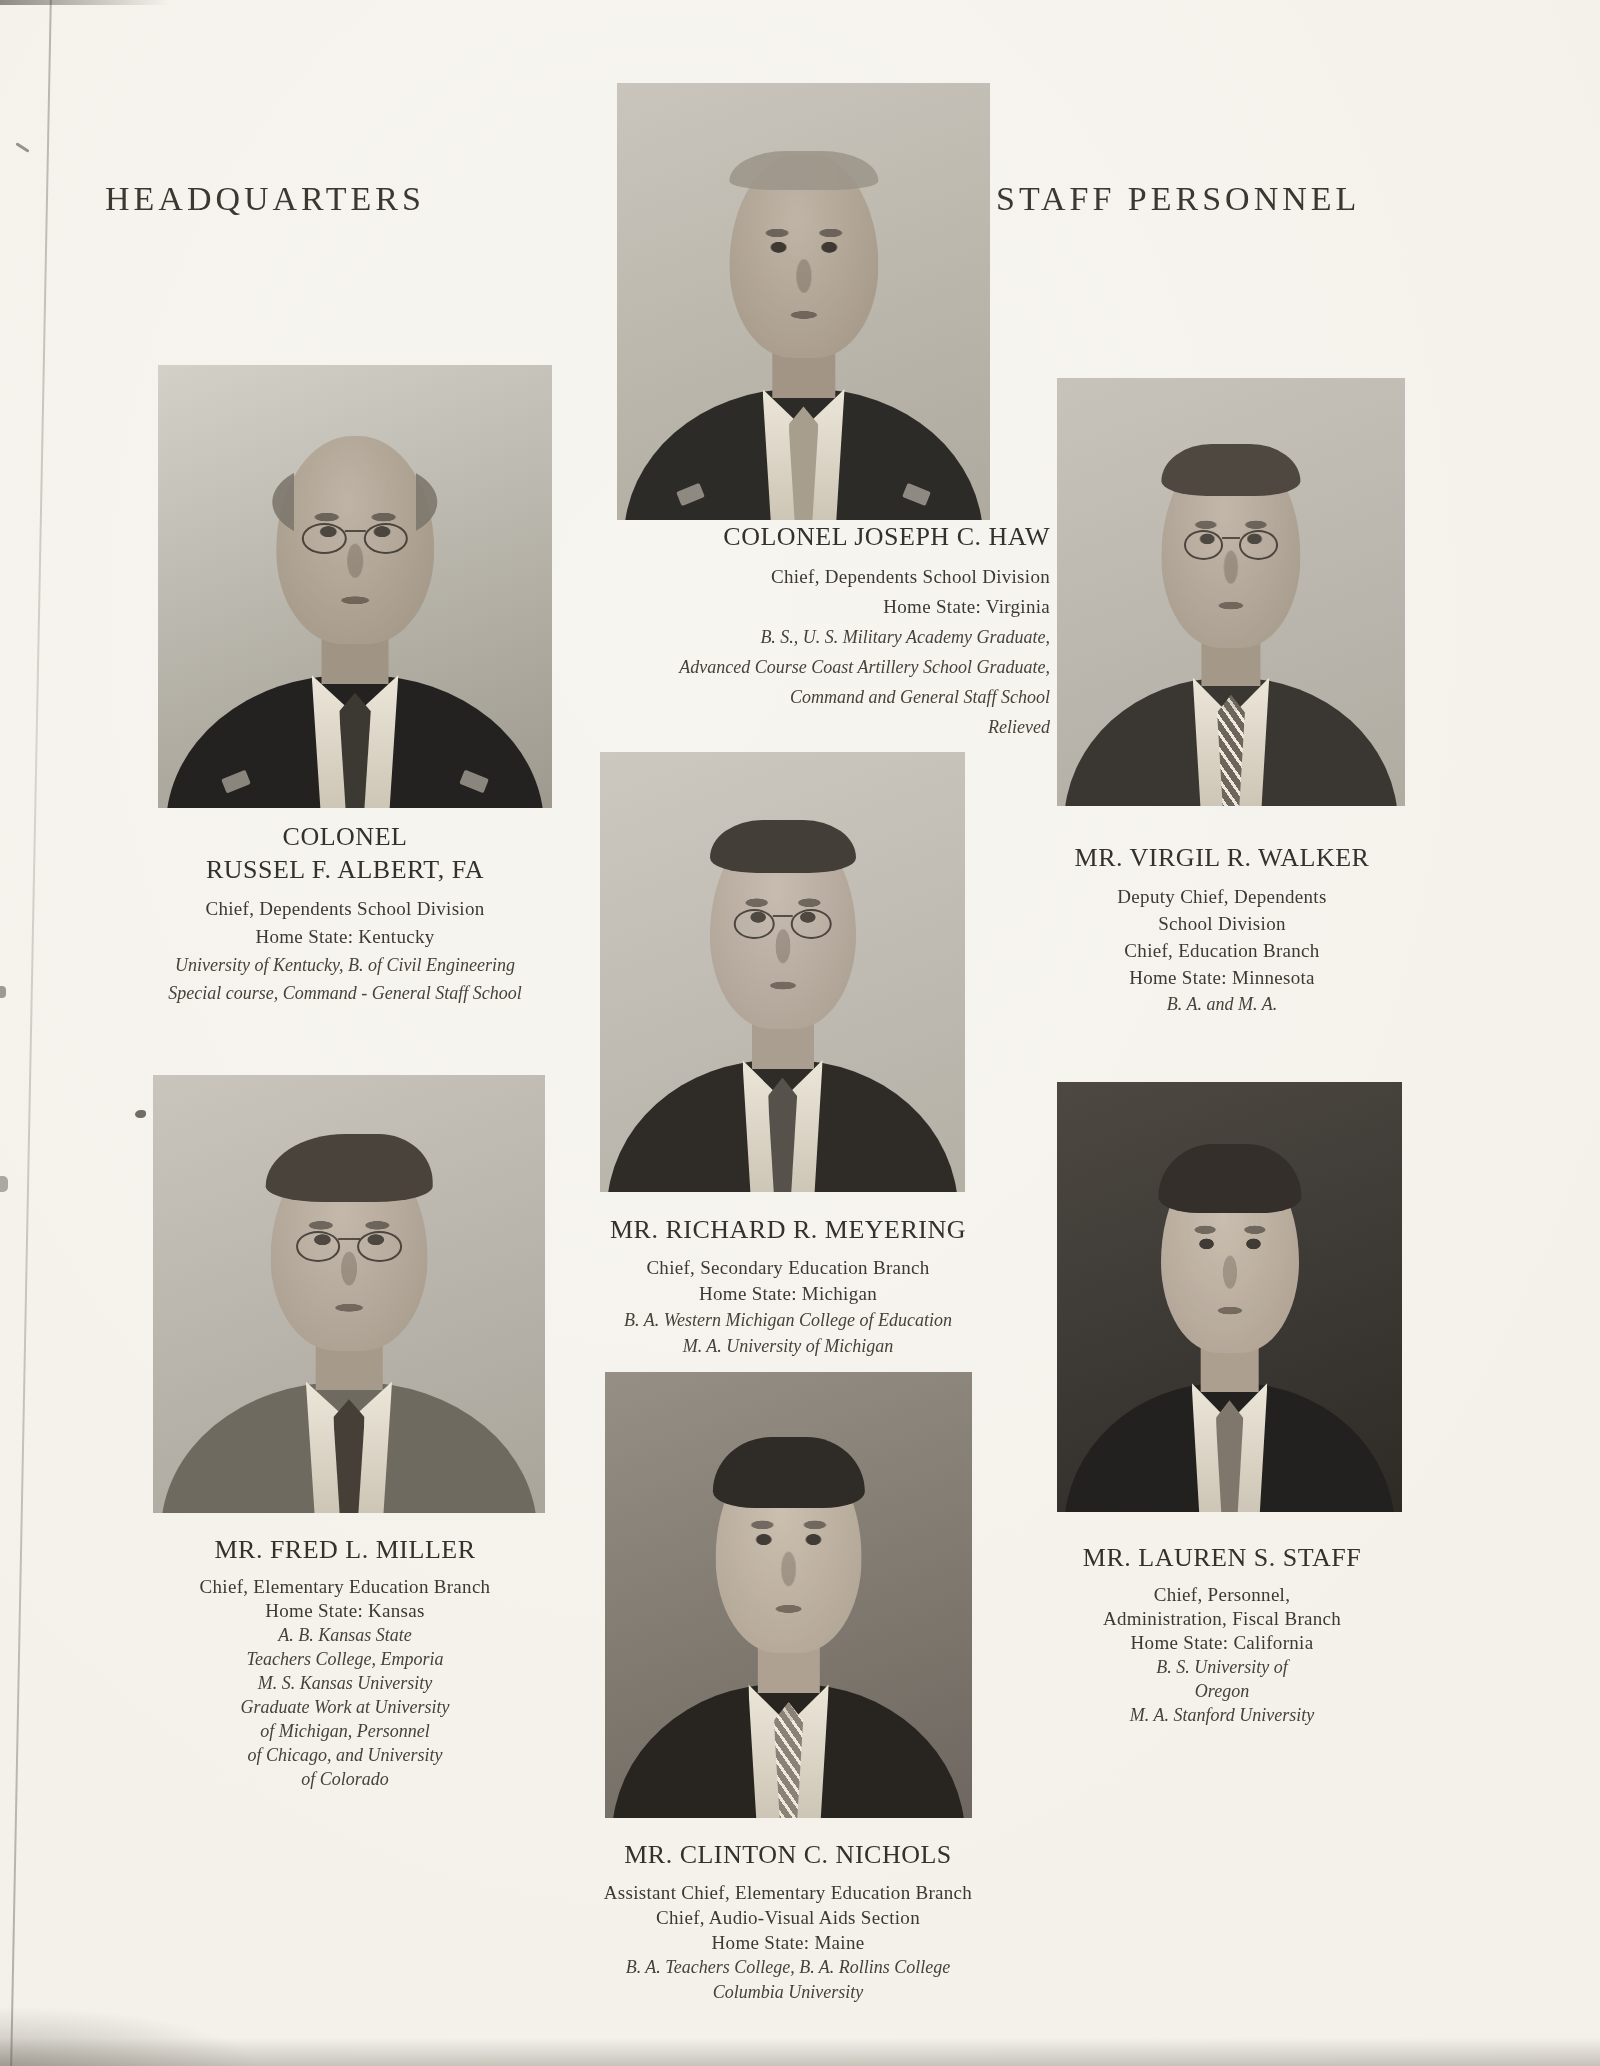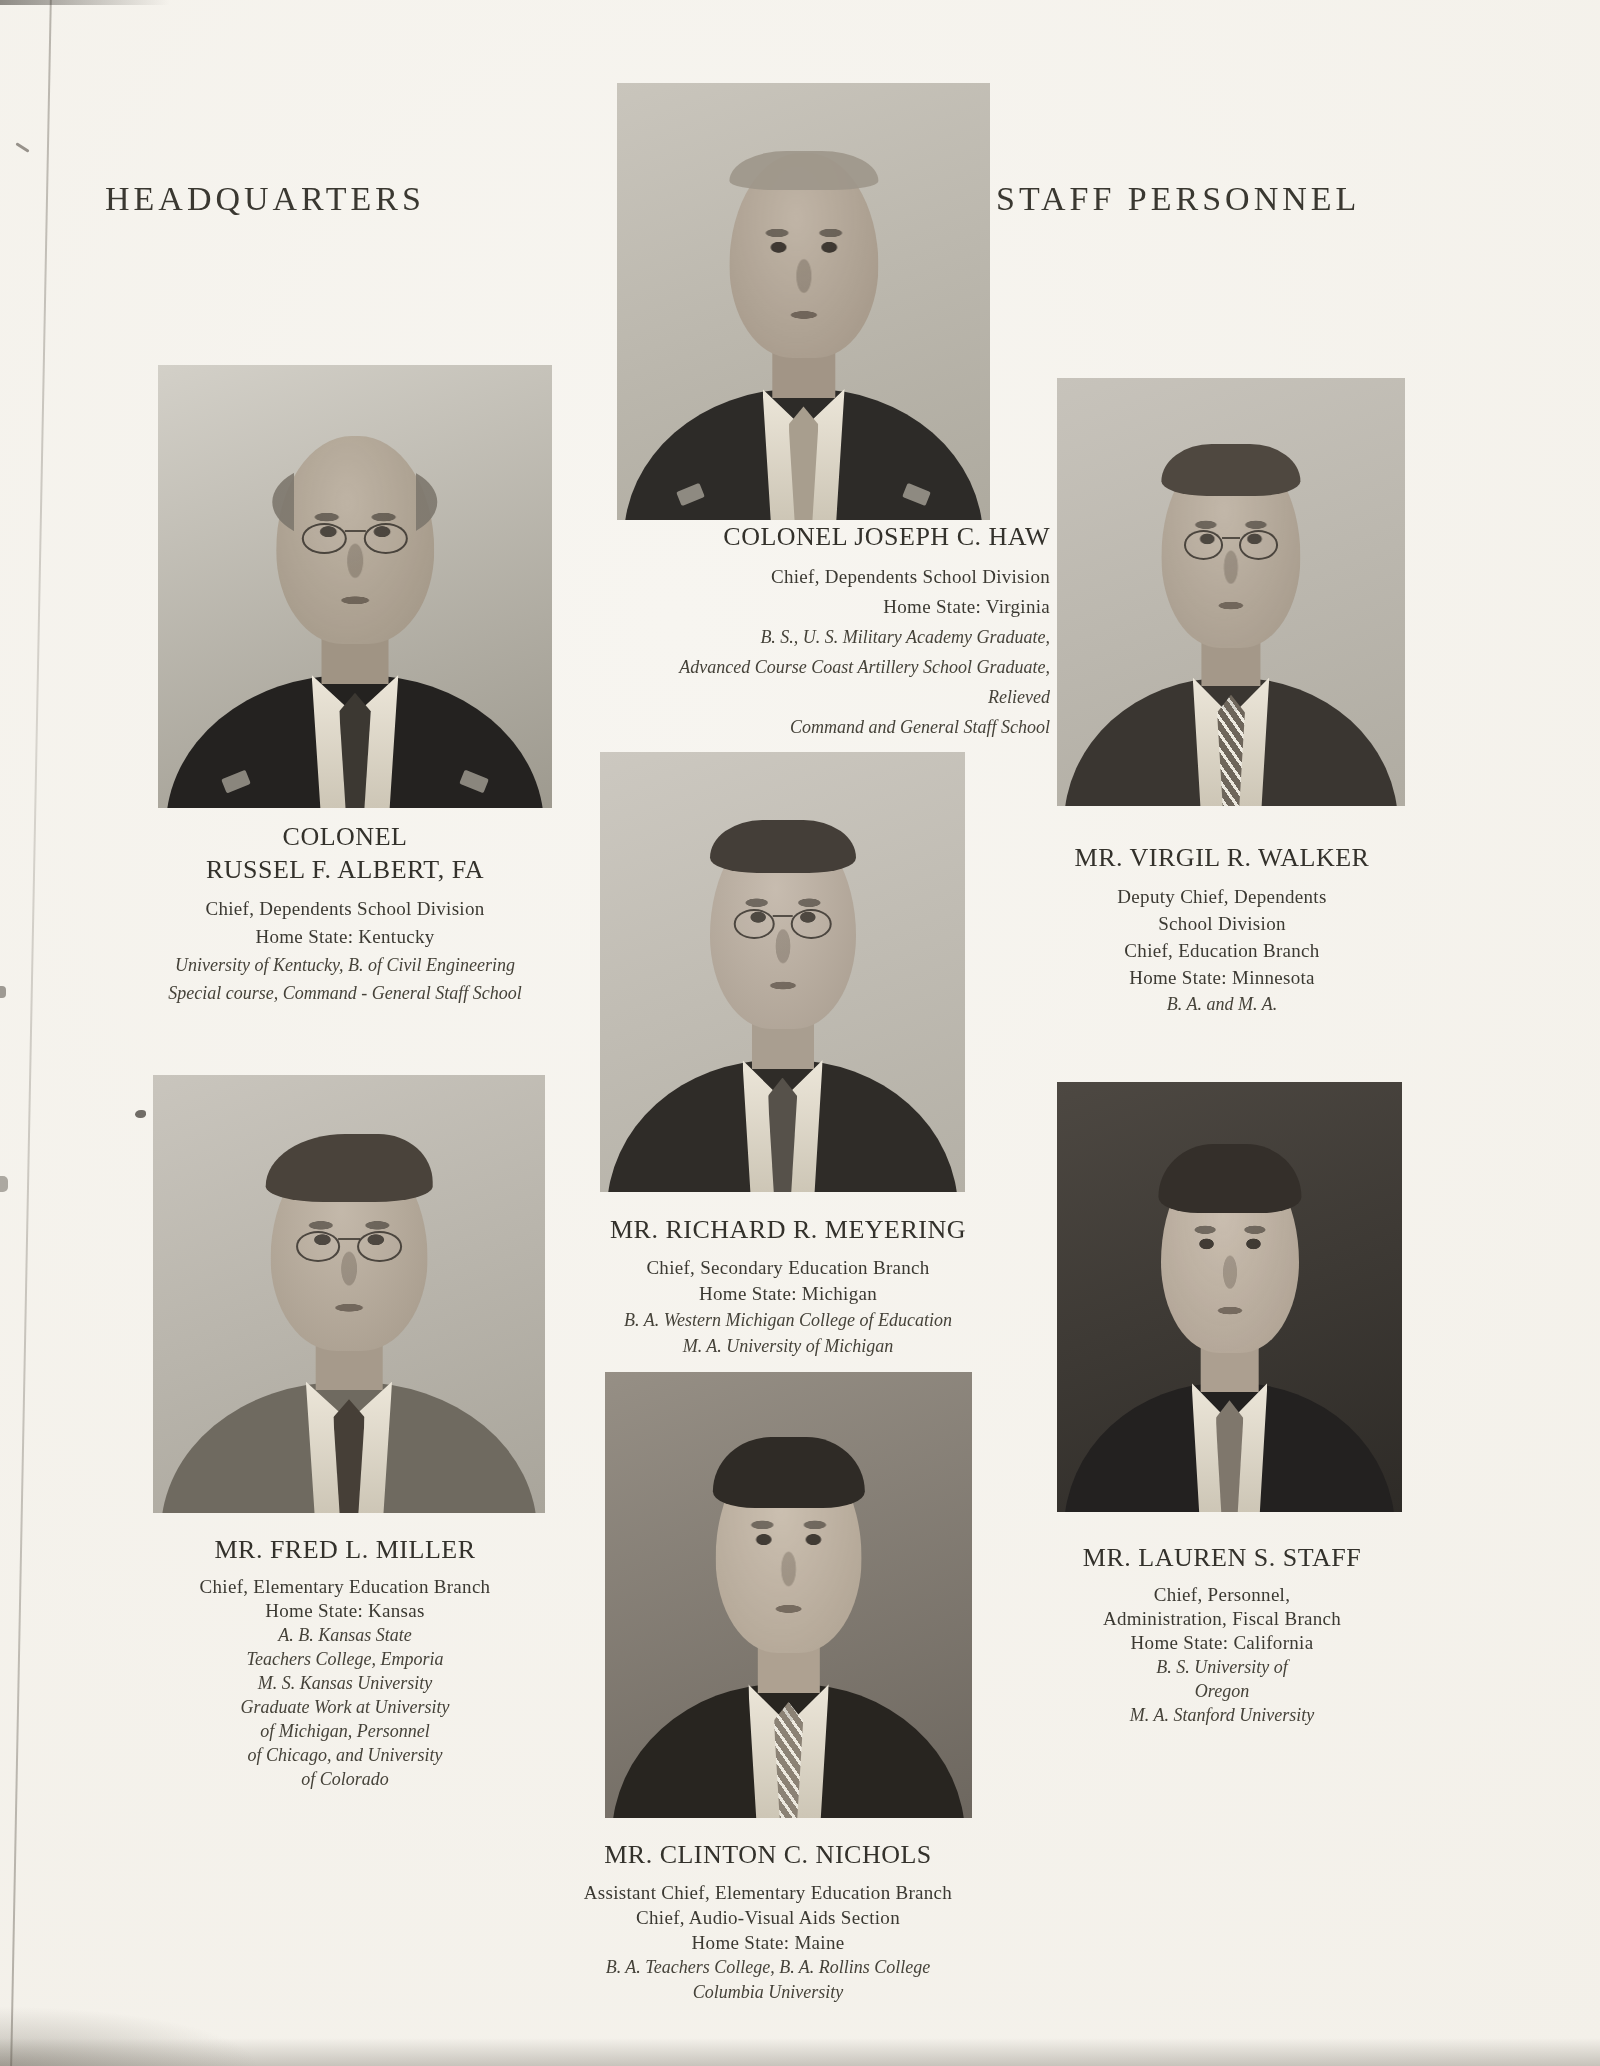--- a/index.html
+++ b/index.html
@@ -19,21 +19,21 @@
   .person-name{margin:0;font-size:26px;font-weight:normal;letter-spacing:0.5px;
                color:#33312b;line-height:33px;}
   .roles{margin-top:9px;font-size:19px;color:#3b3932;line-height:var(--lh,27px);letter-spacing:0.3px;}
   .credentials{font-size:18px;font-style:italic;color:#454239;line-height:var(--lh,27px);}
   #caption-haw{left:550px;top:520px;text-align:right;--lh:30px;}
   #caption-albert{left:95px;top:820px;--lh:28px;}
   #caption-walker{left:972px;top:841px;--lh:27px;}
   #caption-meyering{left:538px;top:1213px;--lh:26px;}
   #caption-miller{left:95px;top:1533px;--lh:24px;}
   #caption-buel{left:972px;top:1541px;--lh:24px;}
-  #caption-nichols{left:518px;top:1838px;--lh:25px;}
+  #caption-nichols{left:538px;top:1838px;--lh:25px;}
 
   
   .photo{position:absolute;margin:0;overflow:hidden;
          box-shadow:inset 0 0 0 1px rgba(60,55,48,.28), inset 0 0 18px rgba(50,46,40,.18);}
   #photo-haw{left:617px;top:83px;width:373px;height:437px;}
   #photo-albert{left:158px;top:365px;width:394px;height:443px;}
   #photo-walker{left:1057px;top:378px;width:348px;height:428px;}
   #photo-meyering{left:600px;top:752px;width:365px;height:440px;}
   #photo-miller{left:153px;top:1075px;width:392px;height:438px;}
   #photo-buel{left:1057px;top:1082px;width:345px;height:430px;}
@@ -193,22 +193,22 @@
     <h2 class="person-name">
         <div class="name-line">COLONEL JOSEPH C. HAW</div>
       </h2>
     <div class="roles">
         <div class="role-line">Chief, Dependents School Division</div>
         <div class="role-line">Home State: Virginia</div>
       </div>
     <div class="credentials">
         <div class="cred-line">B. S., U. S. Military Academy Graduate,</div>
         <div class="cred-line">Advanced Course Coast Artillery School Graduate,</div>
+        <div class="cred-line">Command and General Staff School</div>
         <div class="cred-line">Relieved</div>
-        <div class="cred-line">Command and General Staff School</div>
       </div>
   </div>
 
   <div class="caption" id="caption-albert">
     <h2 class="person-name">
         <div class="name-line">COLONEL</div>
         <div class="name-line">RUSSEL F. ALBERT, FA</div>
       </h2>
     <div class="roles">
         <div class="role-line">Chief, Dependents School Division</div>

